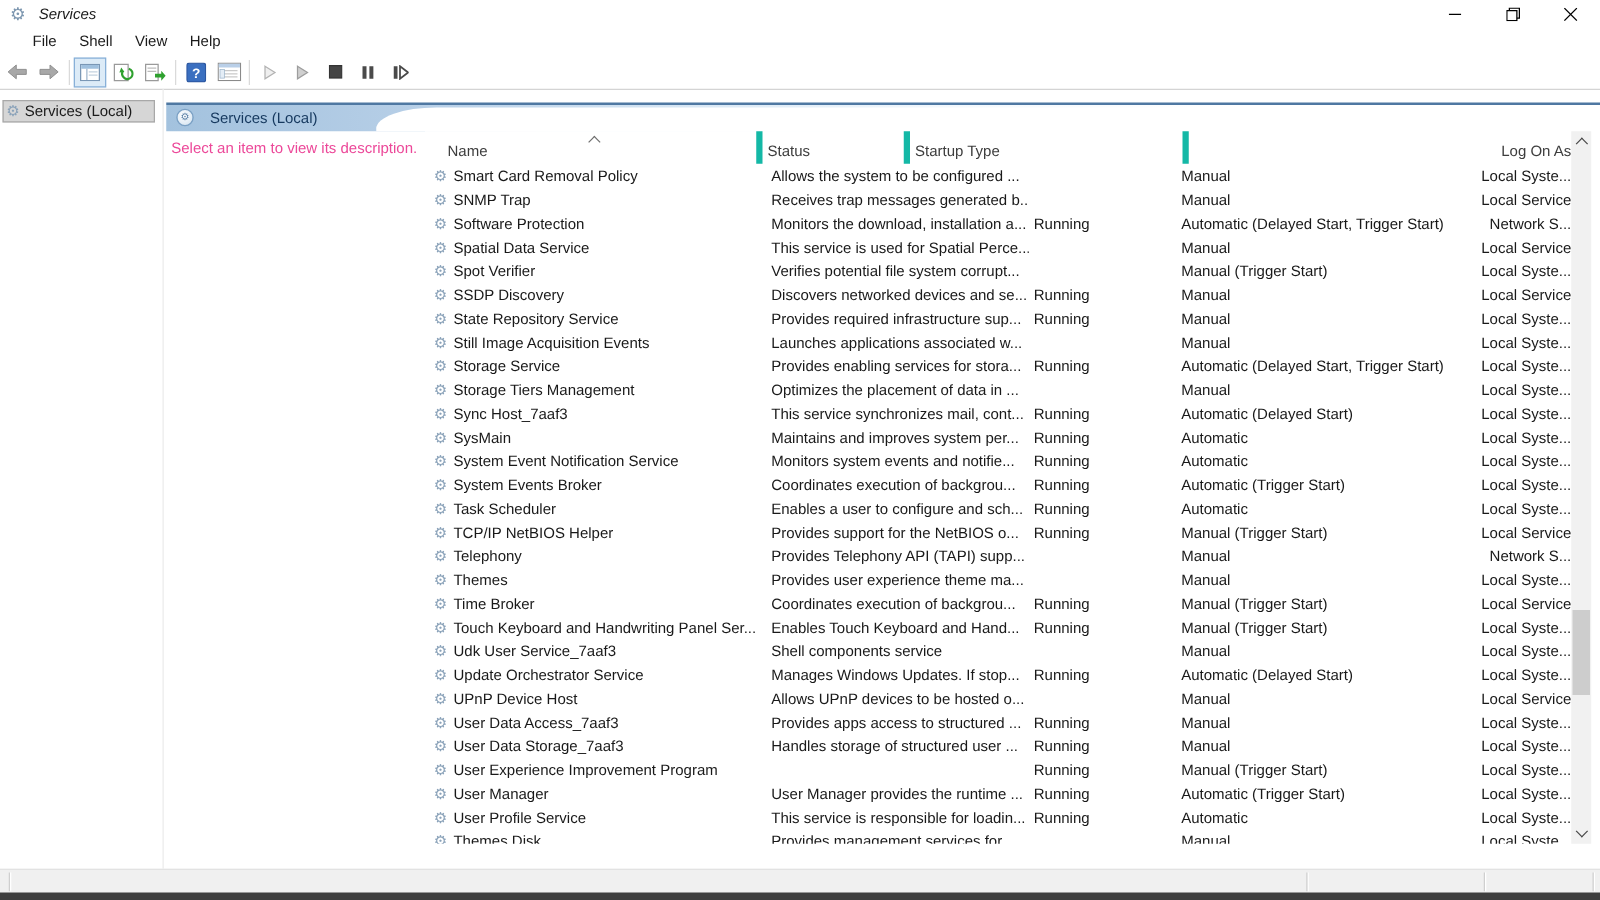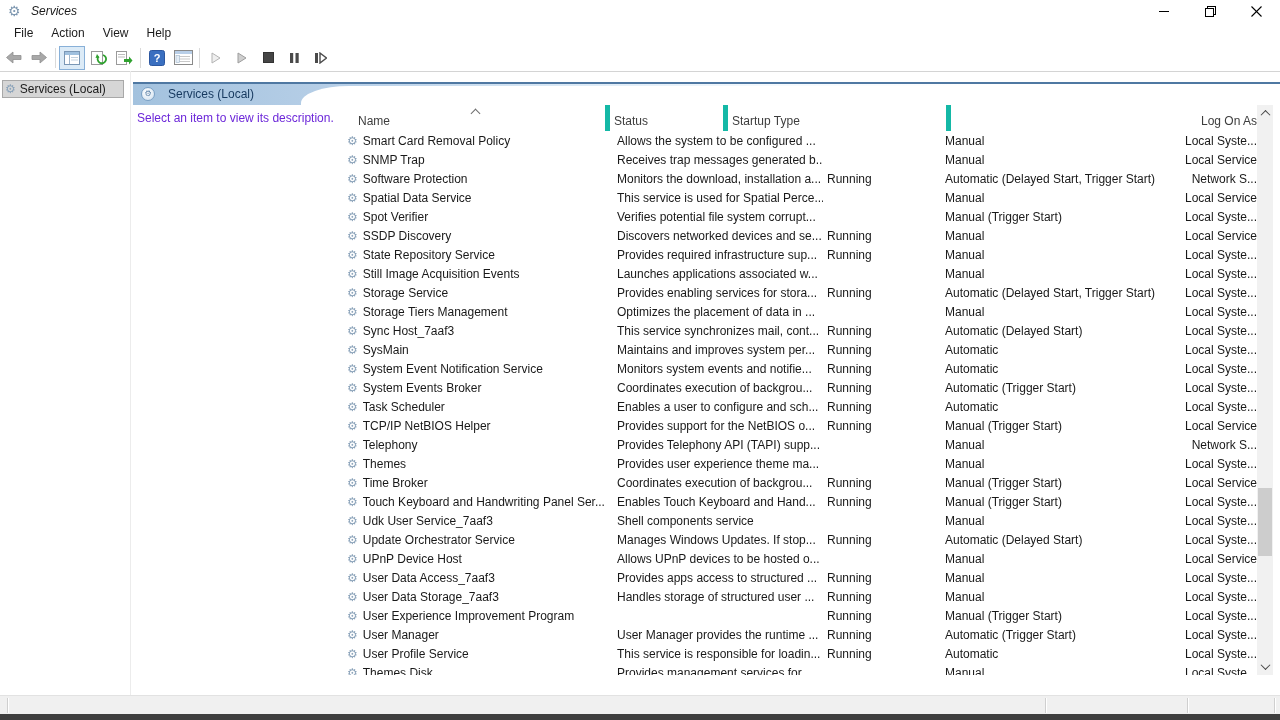--- a/index.html
+++ b/index.html
@@ -9,21 +9,21 @@
   
   .titlebar{position:absolute;left:0;top:0;width:1280px;height:22px;background:#fff;}
   .tb-gear{position:absolute;left:8px;top:2px;font-size:14px;line-height:18px;color:#7d97b0;}
   .tb-title{position:absolute;left:31px;top:4px;font-style:italic;}
   .win-btn{position:absolute;top:0;width:46px;height:22px;display:flex;align-items:center;justify-content:center;}
   .win-btn.min{left:1141px;} .win-btn.res{left:1187px;} .win-btn.cls{left:1233px;}
 
   
   .menubar{position:absolute;left:0;top:22px;width:1280px;height:22px;display:flex;align-items:center;background:#fff;}
   .menu-item{padding:0 9px;}
-  .menu-item:first-child{padding-left:14px;}
+  .menu-item:first-child{padding-left:26px;}
 
   
   .toolbar{position:absolute;left:0;top:44px;width:1280px;height:27px;border-bottom:1px solid #d4d4d4;
            display:flex;align-items:center;background:#fff;}
   .ticon{width:26px;height:24px;display:flex;align-items:center;justify-content:center;}
   .tsep{width:1px;height:20px;background:#dadada;margin:0 3px;}
   .tree-btn{width:26px;height:24px;background:#dcebf7;border:1px solid #88b0d8;box-sizing:border-box;
             display:flex;align-items:center;justify-content:center;}
 
   
@@ -38,21 +38,21 @@
   .banner{position:absolute;left:133px;top:82px;width:1147px;height:23px;border-top:2px solid #4f78a2;box-sizing:border-box;
           background:linear-gradient(to right,#a3c2de 0%,#b7cfe7 18%,#dbe9f5 38%,#f4f9fd 55%,#ffffff 75%);}
   .banner-overlay{position:absolute;left:301px;top:86px;width:979px;height:19px;background:#fff;
                   border-top-left-radius:48px 17px;}
   .banner-row{position:absolute;left:141px;top:86px;height:16px;display:flex;align-items:center;z-index:2;}
   .banner-circle{width:14px;height:14px;border-radius:50%;border:1px solid #7aa0c4;box-sizing:border-box;
                  background:radial-gradient(circle at 40% 35%,#ffffff,#cfe0ef);display:flex;align-items:center;justify-content:center;margin-right:13px;}
   .banner-circle span{font-size:8px;color:#5c82a8;line-height:8px;}
   .banner-title{color:#16395f;}
 
-  .hint{position:absolute;left:137px;top:111px;width:200px;color:#6d28d9;}
+  .hint{position:absolute;left:137px;top:111px;width:200px;color:#ec4899;}
 
   
   .lheader{position:absolute;left:340px;top:105px;width:917px;height:26px;display:flex;background:#fff;}
   .hcell{box-sizing:border-box;padding-top:9px;color:#3d3d3d;border-right:5px solid #14b8a6;
          white-space:nowrap;overflow:hidden;}
   .lheader .c-name{padding-left:18px;}
   .lheader .c-logon{border-right:none;}
   .c-name{width:270px;} .c-desc{width:213px;padding-left:7px;} .c-status{width:118px;padding-left:4px;}
   .c-startup{width:223px;padding-left:4px;} .c-logon{flex:1;padding-left:4px;text-align:right;}
   .sortchev{position:absolute;left:472px;top:110px;width:6px;height:6px;
@@ -111,21 +111,21 @@
     <div class="win-btn cls">
       <svg width="11" height="11">
         <line x1="0.5" y1="0.5" x2="10.5" y2="10.5" stroke="#000" stroke-width="1.1"></line>
         <line x1="10.5" y1="0.5" x2="0.5" y2="10.5" stroke="#000" stroke-width="1.1"></line>
       </svg>
     </div>
   </div>
 
   <div class="menubar">
     <span class="menu-item">File</span>
-    <span class="menu-item">Action</span>
+    <span class="menu-item">Shell</span>
     <span class="menu-item">View</span>
     <span class="menu-item">Help</span>
   </div>
 
   <div class="toolbar">
     <div class="ticon">
       <svg width="17" height="13">
         <path d="M8 1 L1.5 6.5 L8 12 L8 8.5 L16 8.5 L16 4.5 L8 4.5 Z" fill="#a8a8a8" stroke="#8f8f8f" stroke-width="0.8"></path>
       </svg>
     </div>

